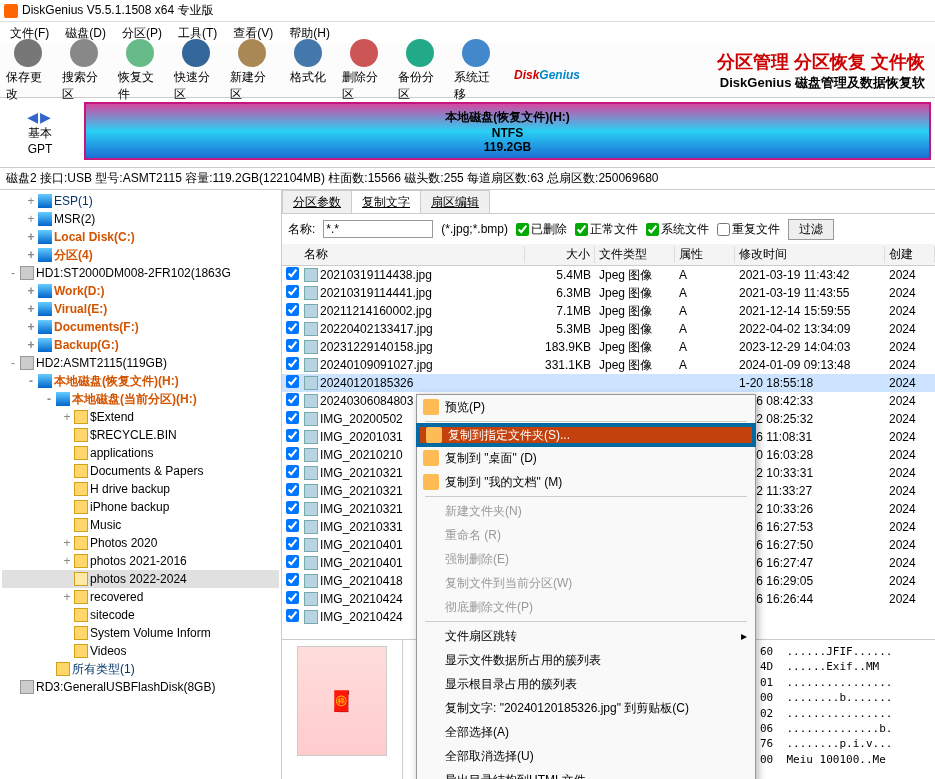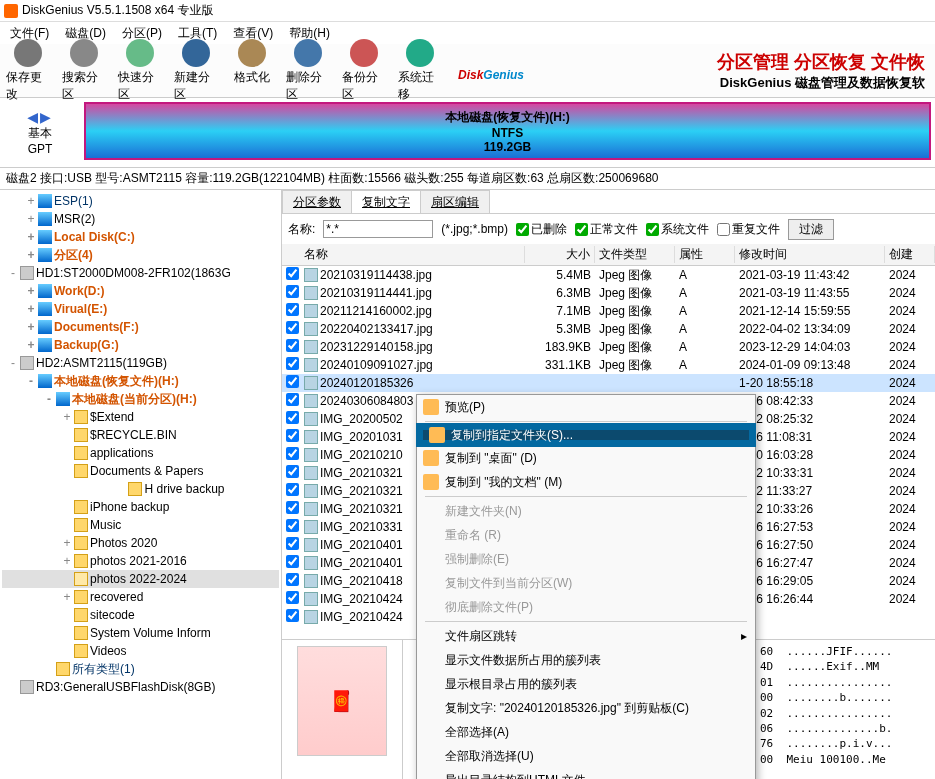--- a/index.html
+++ b/index.html
@@ -62,21 +62,21 @@
 .col-time{width:150px}
 .col-ctime{width:50px}
 .filelist { flex:1; overflow:auto; position:relative; }
 .row { display:flex; height:18px; align-items:center; }
 .row.sel{background:#cce4ff}
 .row .ck{width:18px;text-align:center}
 .row .fic{width:14px;height:14px;background:#b8d4e3;border:1px solid #7aa;margin-right:2px}
 .row span{padding:0 4px;overflow:hidden;white-space:nowrap}
 .context { position:absolute; left:416px; top:394px; width:340px; background:#f9f9f9; border:1px solid #999; box-shadow:2px 2px 8px rgba(0,0,0,.3); z-index:10; }
 .ctx-item{height:24px;display:flex;align-items:center;padding:0 8px 0 28px; position:relative}
-.ctx-item.hl{background:#0c4a6e;color:#fff;border:7px solid #0369a1;margin:-1px}
+.ctx-item.hl{background:#c2410c;color:#fff;border:4px solid #0369a1;margin:-1px}
 .ctx-item.dis{color:#999}
 .ctx-sep{height:1px;background:#ccc;margin:2px 8px}
 .ctx-item .cic{position:absolute;left:6px;width:16px;height:16px;background:#fb5;border-radius:2px}
 .ctx-item .arrow{margin-left:auto}
 .preview { height:140px; border-top:1px solid #ccc; display:flex; }
 .preview-left{width:120px;padding:6px;display:flex;flex-direction:column;align-items:center}
 .thumb{width:90px;height:110px;background:linear-gradient(#fdd,#fcc);border:1px solid #ccc;display:flex;align-items:center;justify-content:center;font-size:20px}
 .preview-mid{flex:1;border-left:1px solid #ccc;padding:4px;font-family:monospace;font-size:11px;white-space:pre}
 .preview-right{width:180px;border-left:1px solid #ccc;padding:4px;font-family:monospace;font-size:11px;white-space:pre;line-height:1.4}
 </style>
@@ -102,20 +102,24 @@
       <div class="tool">
         <div class="ticon"></div>
         <span>保存更改</span>
       </div>
       <div class="tool">
         <div class="ticon"></div>
         <span>搜索分区</span>
       </div>
       <div class="tool">
         <div class="ticon"></div>
+        <span>恢复文件</span>
+      </div>
+      <div class="tool">
+        <div class="ticon"></div>
         <span>快速分区</span>
       </div>
       <div class="tool">
         <div class="ticon"></div>
         <span>新建分区</span>
       </div>
       <div class="tool">
         <div class="ticon"></div>
         <span>格式化</span>
       </div>
@@ -233,21 +237,21 @@
       <div class="tree-item " style="padding-left: 58px;">
         <span class="tw"></span>
         <span class="ic ic-fold"></span>
         <span>applications</span>
       </div>
       <div class="tree-item " style="padding-left: 58px;">
         <span class="tw"></span>
         <span class="ic ic-fold"></span>
         <span>Documents &amp; Papers</span>
       </div>
-      <div class="tree-item " style="padding-left: 58px; justify-content: center;">
+      <div class="tree-item " style="padding-left: 58px;">
         <span class="tw"></span>
         <span class="ic ic-fold"></span>
         <span>H drive backup</span>
       </div>
       <div class="tree-item " style="padding-left: 58px;">
         <span class="tw"></span>
         <span class="ic ic-fold"></span>
         <span>iPhone backup</span>
       </div>
       <div class="tree-item " style="padding-left: 58px;">

